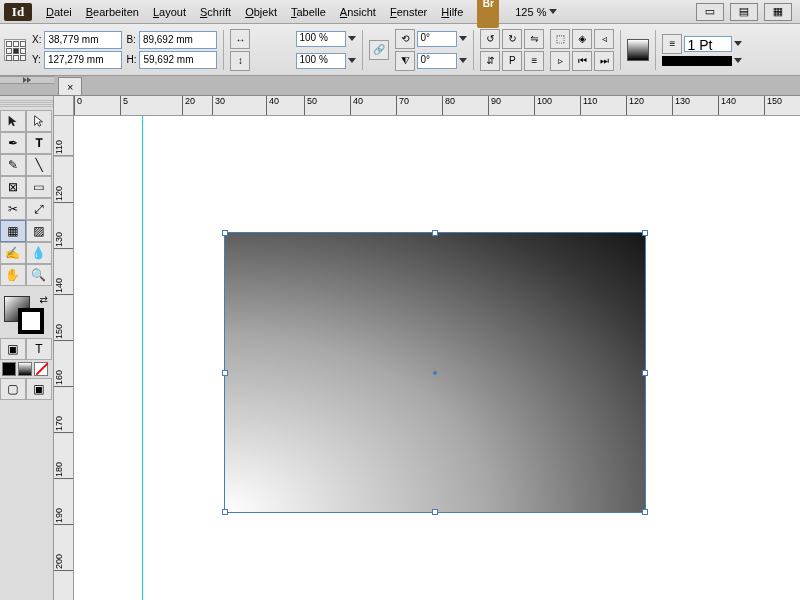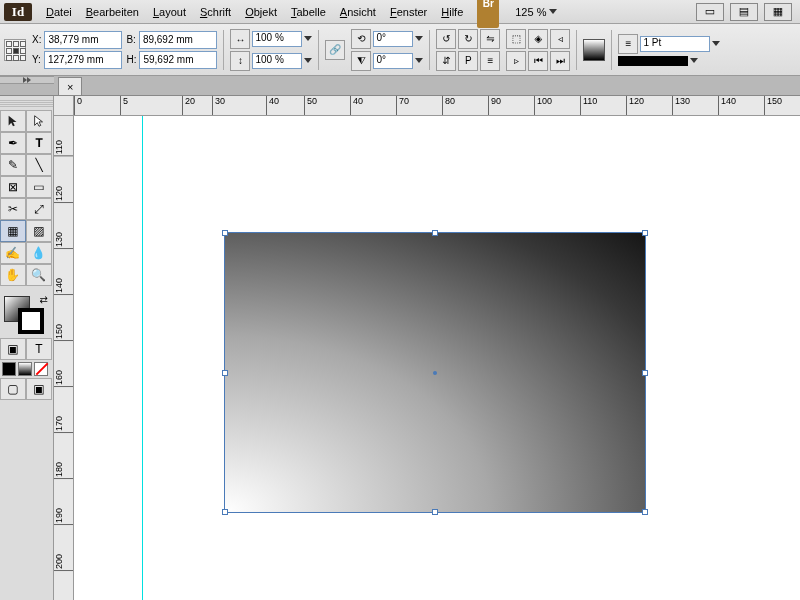--- a/index.html
+++ b/index.html
@@ -21,26 +21,26 @@
 .ref-point { width: 22px; height: 22px; display: grid; grid-template-columns: repeat(3,6px); grid-template-rows: repeat(3,6px); gap: 1px; background: #f4f4f4; border: 1px solid #999; padding: 1px; }
 .ref-point div { width: 6px; height: 6px; border: 1px solid #666; }
 .ref-point div.sel { background: #333; }
 .coord-group { display: grid; grid-template-columns: auto auto; grid-template-rows: auto auto; gap: 2px 4px; font-size: 10px; }
 .coord-group label { display: flex; align-items: center; gap: 3px; }
 .coord-input { width: 78px; height: 18px; border: 1px solid #7a9ec6; background: #fff; font-size: 10px; padding: 0 3px; display: flex; align-items: center; }
 .sep { width: 1px; height: 40px; background: #aaa; }
 .mini-icon { width: 20px; height: 20px; border: 1px solid #999; background: #e8e8e8; display: flex; align-items: center; justify-content: center; font-size: 10px; }
 .pct-group { display: flex; flex-direction: column; gap: 2px; }
 .pct-row { display: flex; align-items: center; gap: 2px; }
-.pct-input { width: 50px; height: 16px; border: 1px solid #7a9ec6; background: #fff; font-size: 10px; padding: 0 2px; }
+.pct-input { width: 50px; height: 16px; border: 1px solid #7a9ec6; background: #fff; font-size: 10px; padding: 0 2px; margin-left: 44px; }
 .deg-input { width: 40px; height: 16px; border: 1px solid #7a9ec6; background: #fff; font-size: 10px; padding: 0 2px; text-align: left; }
 .icon-cluster { display: grid; grid-template-columns: repeat(3,20px); gap: 2px; }
 .swatch-grad { width: 22px; height: 22px; background: linear-gradient(#fff,#000); border: 1px solid #555; }
 .pt-group { display: flex; flex-direction: column; gap: 2px; }
-.pt-select { width: 70px; height: 16px; border: 1px solid #7a9ec6; background: #fff; font-size: 10px; padding: 0 2px; }
+.pt-select { width: 48px; height: 16px; border: 1px solid #7a9ec6; background: #fff; font-size: 14px; padding: 0 2px; }
 .stroke-sample { width: 70px; height: 10px; background: #000; }
 
 
 .tabbar { height: 20px; background: #b8b8b8; border-bottom: 1px solid #888; display: flex; align-items: flex-end; padding-left: 58px; }
 .tab { height: 18px; background: #e8e8e8; border: 1px solid #888; border-bottom: none; padding: 0 8px; font-size: 10px; display: flex; align-items: center; gap: 6px; }
 .tab .close { font-size: 11px; cursor: pointer; }
 
 
 .toolpanel { position: absolute; left: 0; top: 96px; width: 54px; bottom: 0; background: #dcdcdc; border-right: 1px solid #999; padding-top: 4px; }
 .tool-grip { height: 8px; background: repeating-linear-gradient(#bbb,#bbb 1px,#ddd 1px,#ddd 2px); margin-bottom: 2px;}

